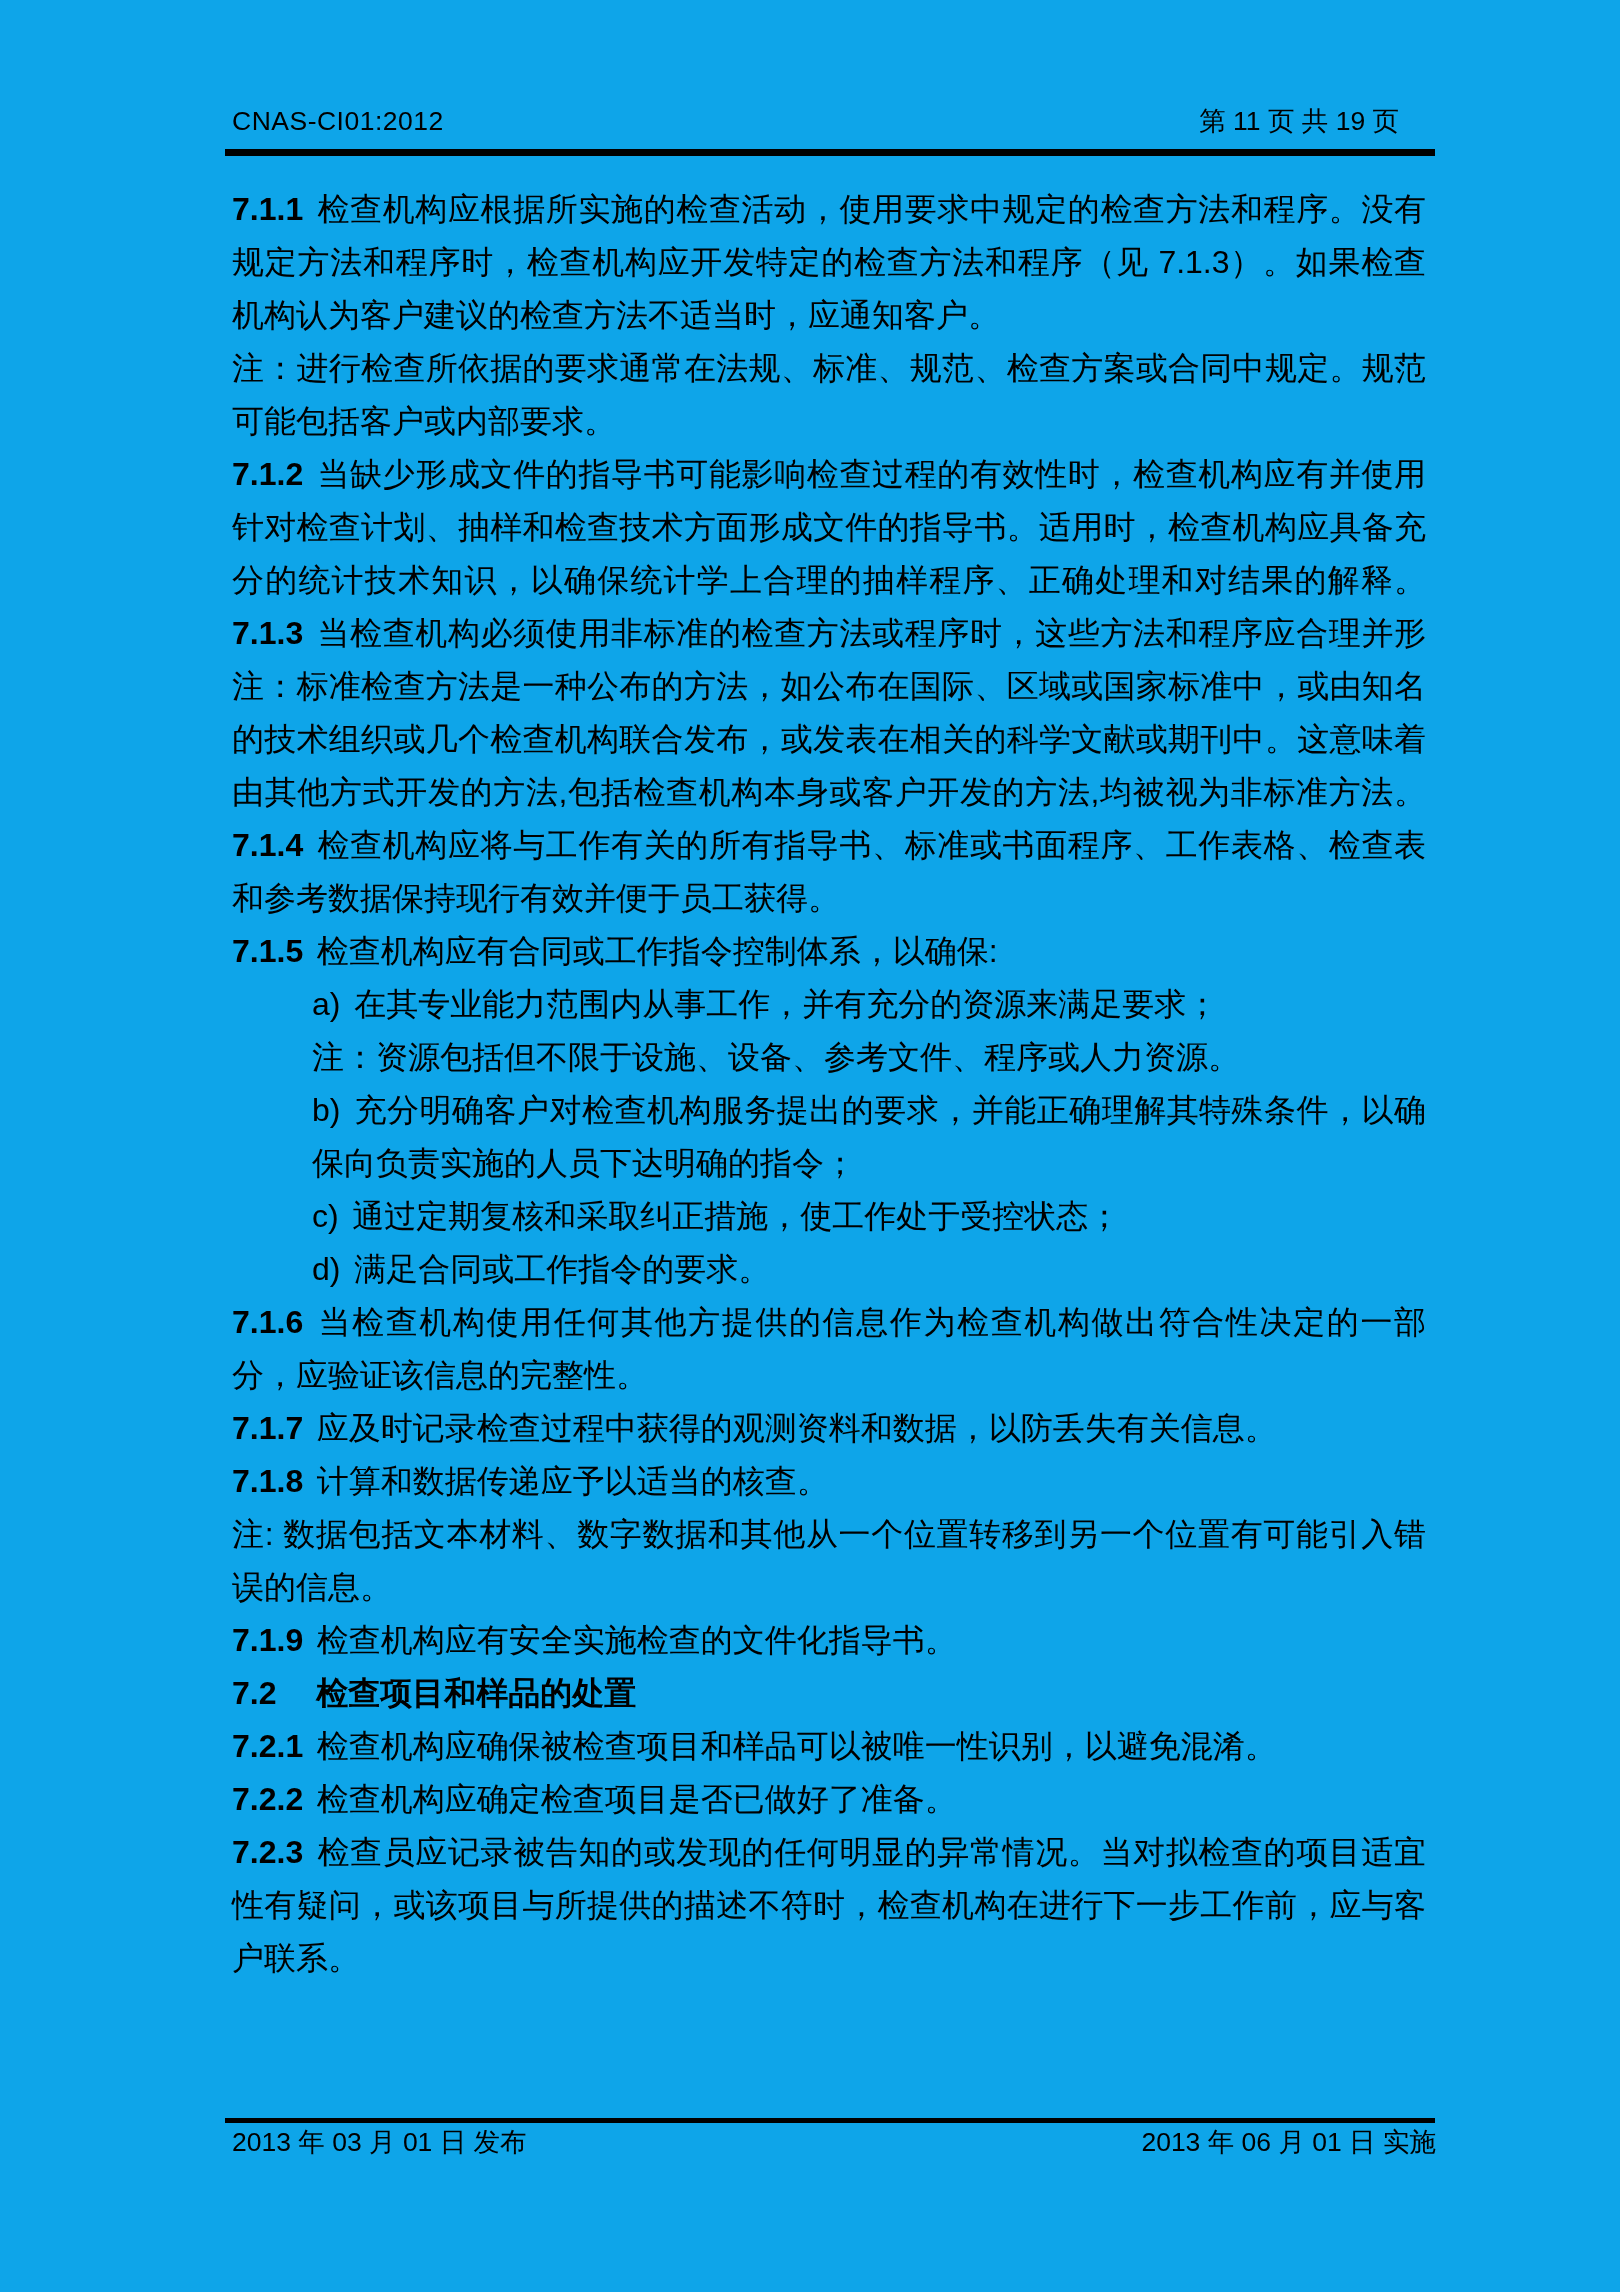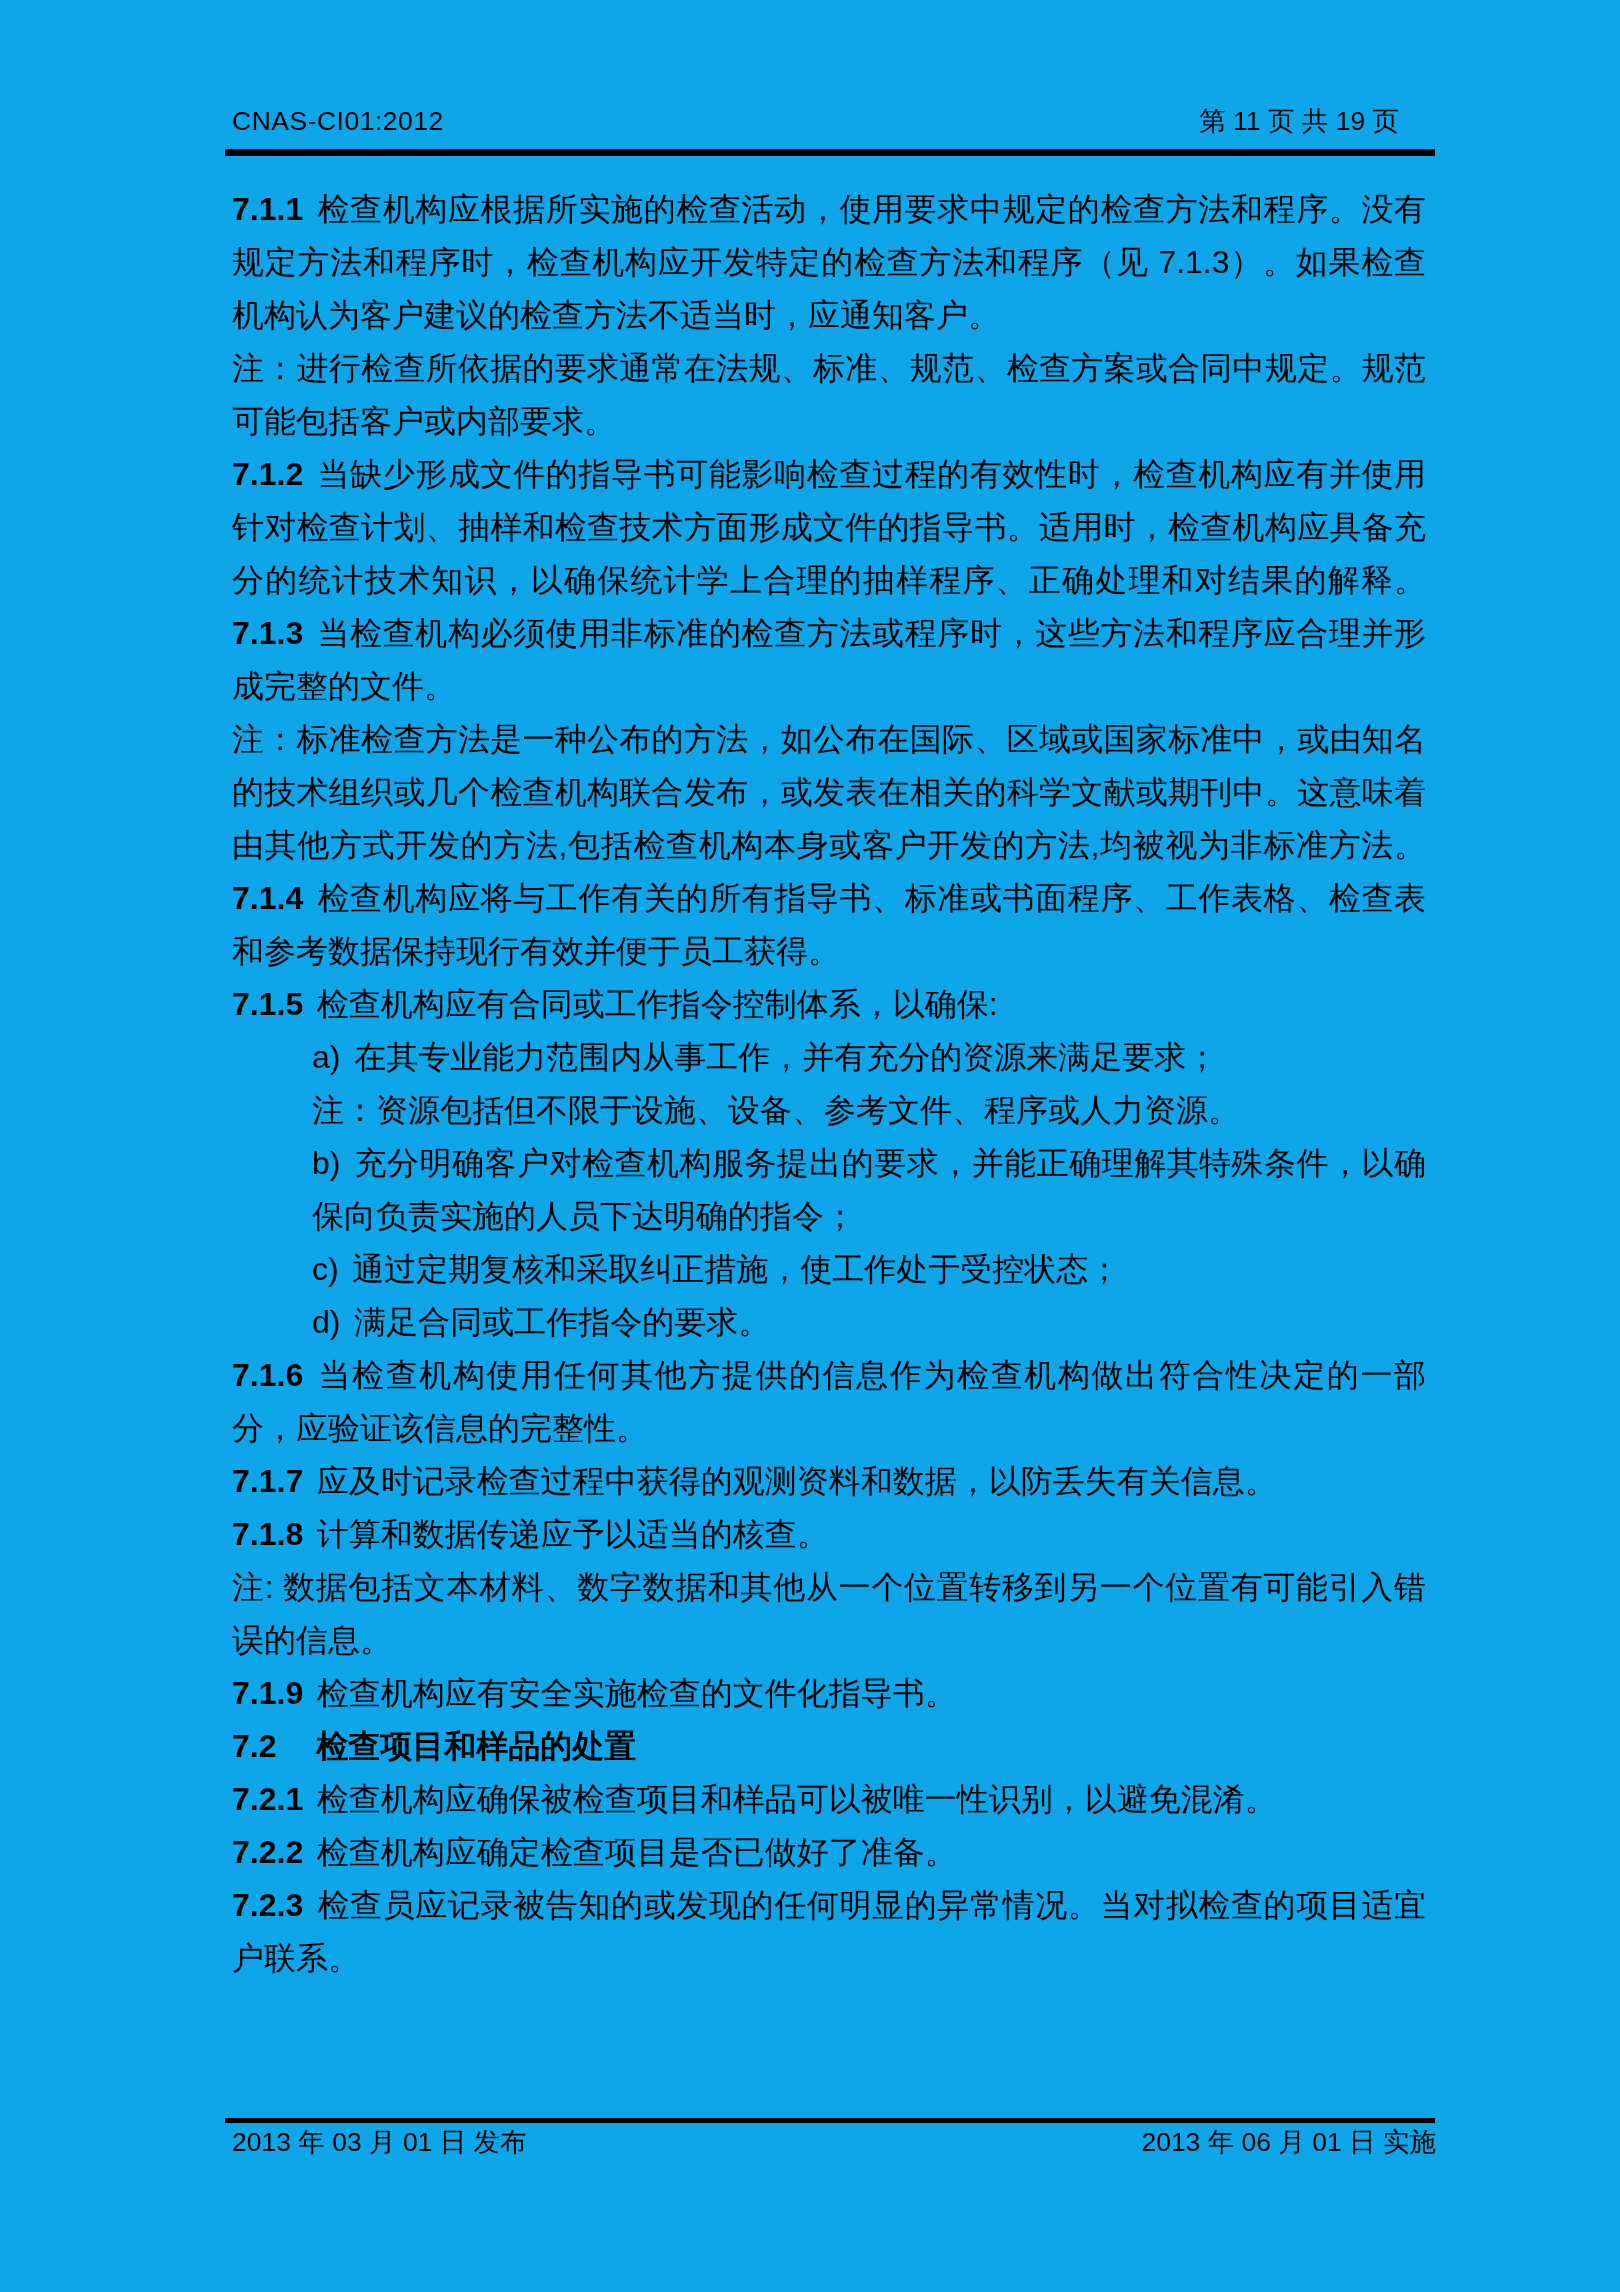--- a/index.html
+++ b/index.html
@@ -72,21 +72,20 @@
   <div class="content">
     <div class="line full"><span class="num">7.1.1</span><span class="txt">检查机构应根据所实施的检查活动，使用要求中规定的检查方法和程序。没有</span></div>
     <div class="line full"><span class="txt">规定方法和程序时，检查机构应开发特定的检查方法和程序（见 7.1.3）。如果检查</span></div>
     <div class="line"><span class="txt">机构认为客户建议的检查方法不适当时，应通知客户。</span></div>
     <div class="line full"><span class="txt">注：进行检查所依据的要求通常在法规、标准、规范、检查方案或合同中规定。规范</span></div>
     <div class="line"><span class="txt">可能包括客户或内部要求。</span></div>
     <div class="line full"><span class="num">7.1.2</span><span class="txt">当缺少形成文件的指导书可能影响检查过程的有效性时，检查机构应有并使用</span></div>
     <div class="line full"><span class="txt">针对检查计划、抽样和检查技术方面形成文件的指导书。适用时，检查机构应具备充</span></div>
     <div class="line full"><span class="txt">分的统计技术知识，以确保统计学上合理的抽样程序、正确处理和对结果的解释。</span></div>
     <div class="line full"><span class="num">7.1.3</span><span class="txt">当检查机构必须使用非标准的检查方法或程序时，这些方法和程序应合理并形</span></div>
-    <div class="line"><span class="txt">成完整的文件。</span></div>
     <div class="line full"><span class="txt">注：标准检查方法是一种公布的方法，如公布在国际、区域或国家标准中，或由知名</span></div>
     <div class="line full"><span class="txt">的技术组织或几个检查机构联合发布，或发表在相关的科学文献或期刊中。这意味着</span></div>
     <div class="line full"><span class="txt">由其他方式开发的方法,包括检查机构本身或客户开发的方法,均被视为非标准方法。</span></div>
     <div class="line full"><span class="num">7.1.4</span><span class="txt">检查机构应将与工作有关的所有指导书、标准或书面程序、工作表格、检查表</span></div>
     <div class="line"><span class="txt">和参考数据保持现行有效并便于员工获得。</span></div>
     <div class="line"><span class="num">7.1.5</span><span class="txt">检查机构应有合同或工作指令控制体系，以确保:</span></div>
     <div class="line ind"><span class="marker">a)</span><span class="txt">在其专业能力范围内从事工作，并有充分的资源来满足要求；</span></div>
     <div class="line ind"><span class="txt">注：资源包括但不限于设施、设备、参考文件、程序或人力资源。</span></div>
     <div class="line ind full"><span class="marker">b)</span><span class="txt">充分明确客户对检查机构服务提出的要求，并能正确理解其特殊条件，以确</span></div>
     <div class="line ind"><span class="txt">保向负责实施的人员下达明确的指令；</span></div>
@@ -96,20 +95,21 @@
     <div class="line"><span class="txt">分，应验证该信息的完整性。</span></div>
     <div class="line"><span class="num">7.1.7</span><span class="txt">应及时记录检查过程中获得的观测资料和数据，以防丢失有关信息。</span></div>
     <div class="line"><span class="num">7.1.8</span><span class="txt">计算和数据传递应予以适当的核查。</span></div>
     <div class="line full"><span class="txt">注: 数据包括文本材料、数字数据和其他从一个位置转移到另一个位置有可能引入错</span></div>
     <div class="line"><span class="txt">误的信息。</span></div>
     <div class="line"><span class="num">7.1.9</span><span class="txt">检查机构应有安全实施检查的文件化指导书。</span></div>
     <div class="line head"><span class="num">7.2</span><span class="txt">检查项目和样品的处置</span></div>
     <div class="line"><span class="num">7.2.1</span><span class="txt">检查机构应确保被检查项目和样品可以被唯一性识别，以避免混淆。</span></div>
     <div class="line"><span class="num">7.2.2</span><span class="txt">检查机构应确定检查项目是否已做好了准备。</span></div>
     <div class="line full"><span class="num">7.2.3</span><span class="txt">检查员应记录被告知的或发现的任何明显的异常情况。当对拟检查的项目适宜</span></div>
+    <div class="line full"><span class="txt">性有疑问，或该项目与所提供的描述不符时，检查机构在进行下一步工作前，应与客</span></div>
     <div class="line"><span class="txt">户联系。</span></div>
   </div>
 
   <div class="rule rule-bot"></div>
   <div class="ftr">
     <span>2013 年 03 月 01 日 发布</span>
     <span>2013 年 06 月 01 日 实施</span>
   </div>
 
 </div>

